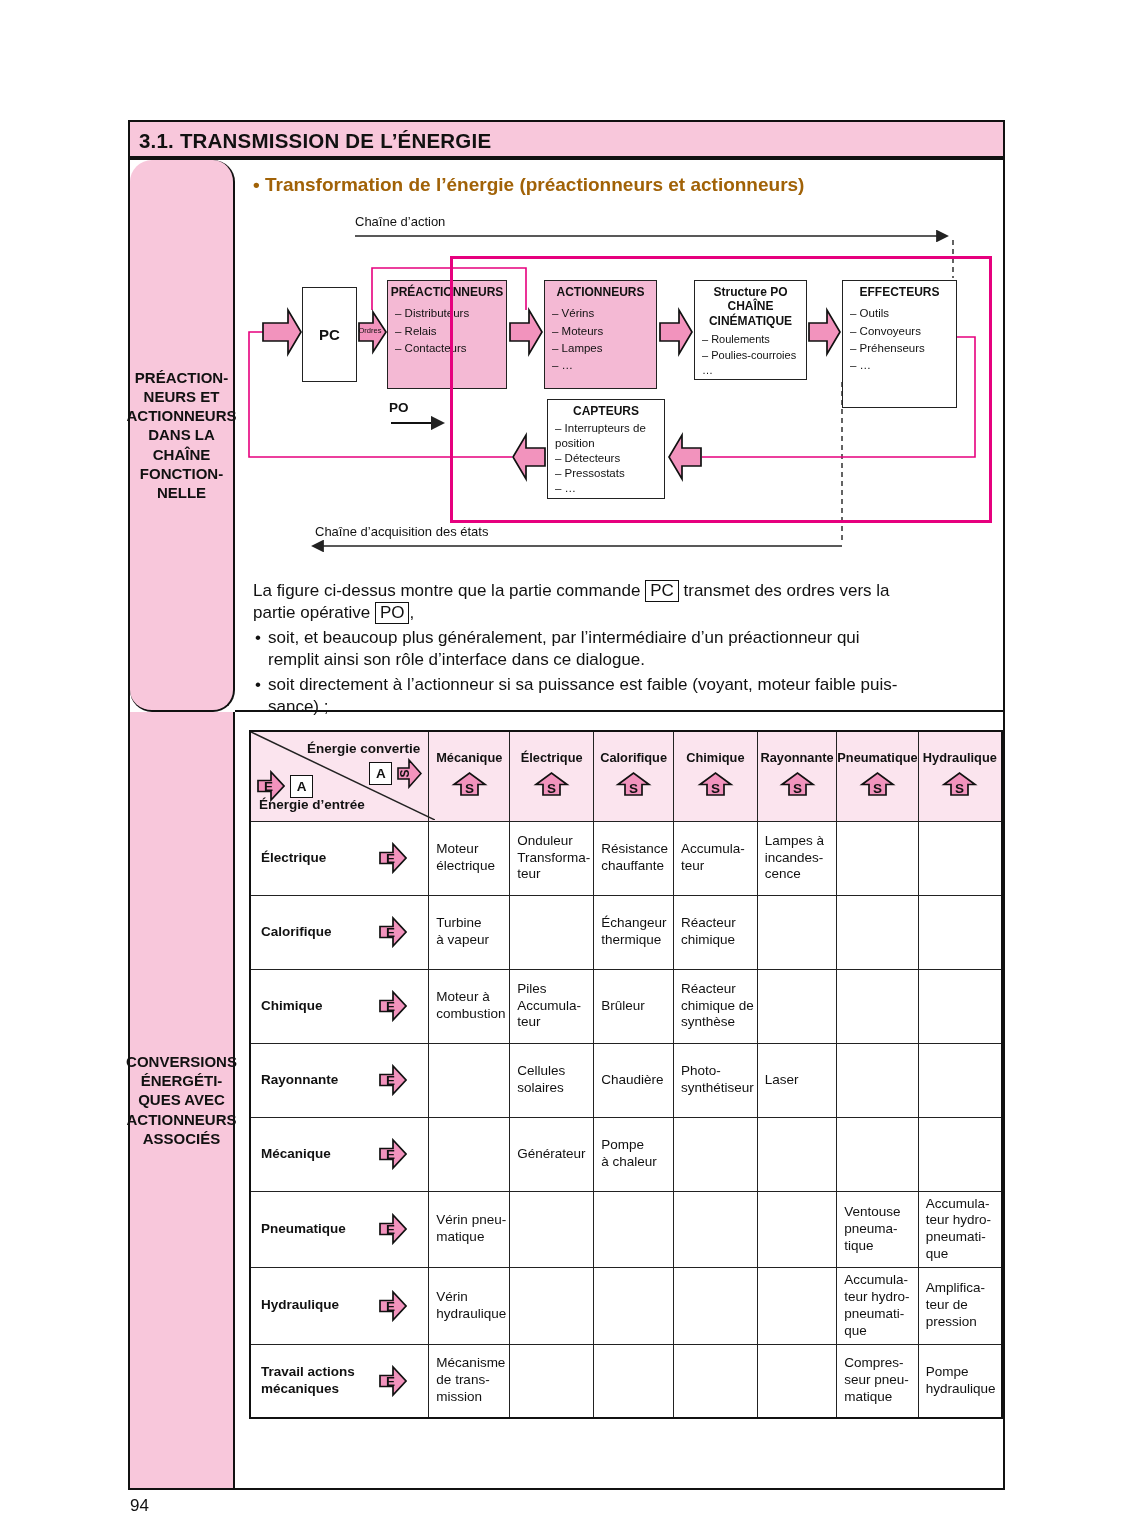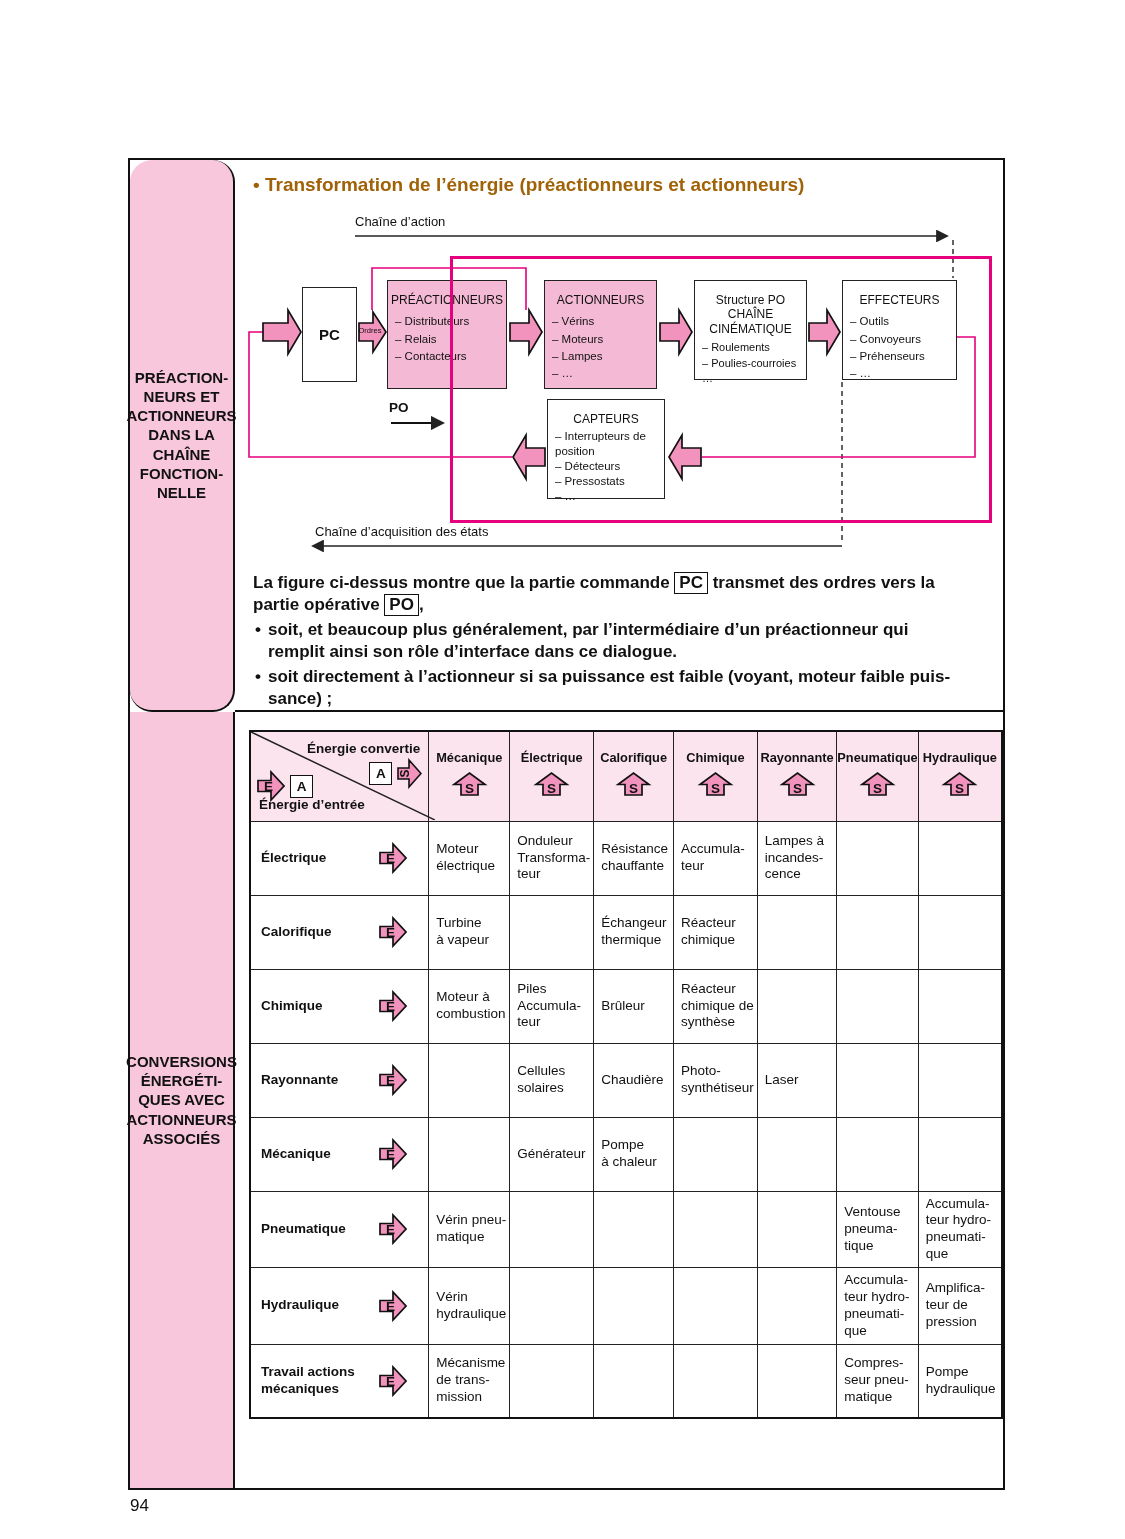--- a/index.html
+++ b/index.html
@@ -30,37 +30,37 @@
   
   .diagram { position: relative; width: 766px; height: 350px; margin-top: 14px; }
   .dsvg { position: absolute; left: 0; top: 0; z-index: 1; }
   .box { position: absolute; border: 1.7px solid #222; background: #fff; z-index: 2; }
   .box.pink { background: #f4b9d4; }
   .bpc { left: 67px; top: 77px; width: 55px; height: 95px; display: flex;
          align-items: center; justify-content: center; font-weight: bold; font-size: 15px; }
   .bpre { left: 152px; top: 70px; width: 120px; height: 109px; }
   .bact { left: 309px; top: 70px; width: 113px; height: 109px; }
   .bstr { left: 459px; top: 70px; width: 113px; height: 100px; }
-  .beff { left: 607px; top: 70px; width: 115px; height: 100px; }
+  .beff { left: 607px; top: 70px; width: 115px; height: 128px; }
   .bcap { left: 312px; top: 189px; width: 118px; height: 100px; }
-  .btitle { font-weight: normal; font-size: 12px; text-align: center; margin-top: 12px;
+  .btitle { font-weight: bold; font-size: 12px; text-align: center; margin-top: 4px;
             white-space: pre-line; line-height: 1.2; }
   .bitems { font-size: 11.5px; margin: 6px 0 0 7px; white-space: pre-line; line-height: 1.5; }
   .bstr .bitems { line-height: 1.4; margin-top: 4px; font-size: 11px; }
   .bcap .bitems { line-height: 1.3; margin-top: 3px; }
   .porect { position: absolute; left: 215px; top: 46px; width: 542px; height: 267px;
             border: 3px solid #e6007e; z-index: 3; pointer-events: none; }
   .dlabel { position: absolute; z-index: 4; font-size: 13px; }
   .l-action { left: 120px; top: 4px; width: 596px; text-align: left; }
   .l-acq { left: 80px; top: 314px; width: 530px; text-align: left; }
   .l-po { left: 154px; top: 190px; font-weight: bold; font-size: 13.5px; }
   .l-ordres { left: 121px; top: 116px; width: 28px; font-size: 7.5px; text-align: center; }
 
   
-  .para { margin: 12px 16px 0 18px; font-size: 17px; line-height: 1.32; font-weight: bold; }
+  .para { margin: 20px 16px 0 18px; font-size: 17px; line-height: 1.32; }
   .kbox { display: inline-block; border: 1.5px solid #111; padding: 0 4px; line-height: 1.15; }
   .bullet { position: relative; padding-left: 15px; white-space: pre-line; margin-top: 2px; }
   .bullet::before { content: "\2022"; position: absolute; left: 2px; }
 
   
   .conv { border-collapse: collapse; margin: 18px 0 0 14px; table-layout: fixed;
           border: 2.5px solid #111; }
   .conv th, .conv td { border: 1.5px solid #222; }
   .conv thead tr { height: 90px; }
   .conv tbody tr { height: 74px; }
@@ -84,20 +84,23 @@
   .conv td { font-size: 13.5px; padding: 4px 3px 4px 7px; white-space: pre-line;
              line-height: 1.25; background: #fff; }
 
   .pagenum { position: absolute; left: 130px; top: 1496px; font-size: 17px; }
 </style>
 </head>
 <body>
 
 <div class="sheet">
 
+  <div class="tbar">
+    <span>3.1. TRANSMISSION DE L’ÉNERGIE</span>
+  </div>
 
   <div class="frame">
 
     <div class="sb sb1">
       <div class="sbtext">PRÉACTION-
 NEURS ET
 ACTIONNEURS
 DANS LA
 CHAÎNE
 FONCTION-

